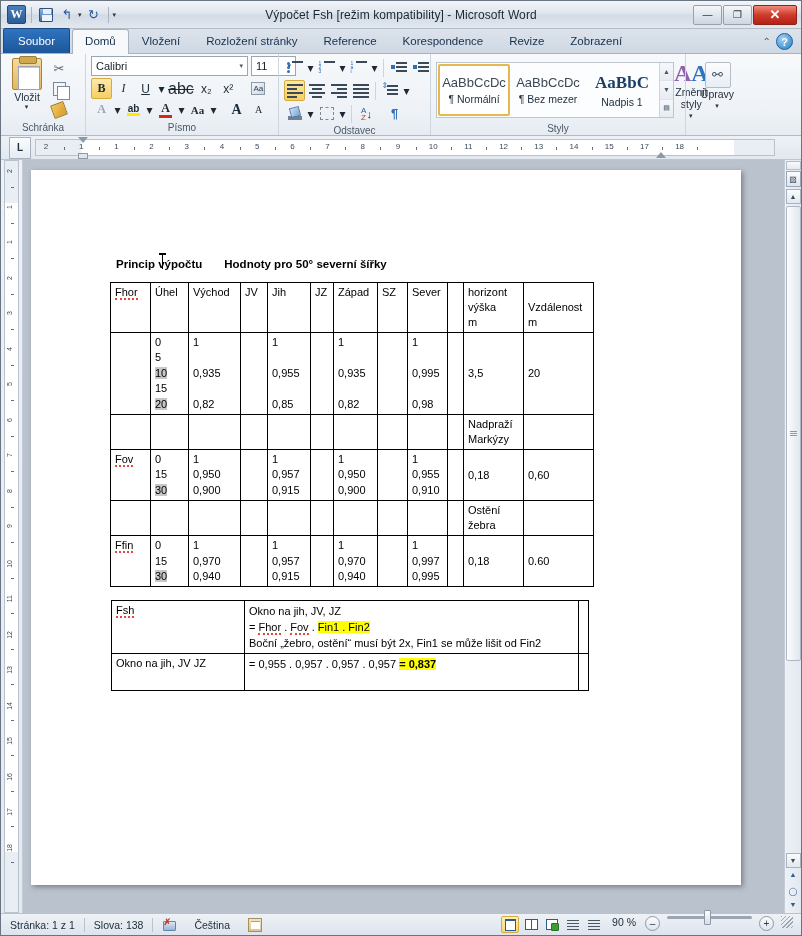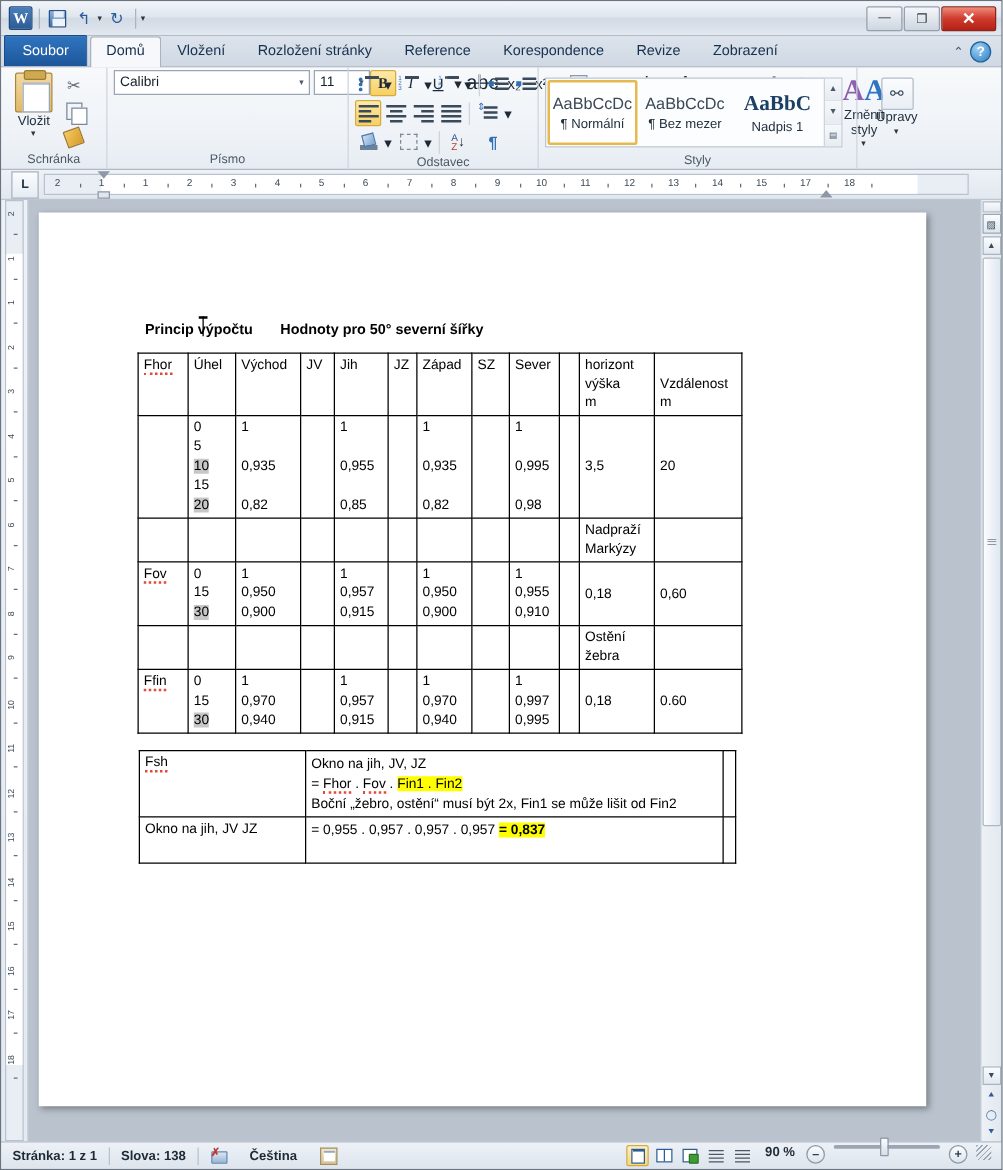--- a/index.html
+++ b/index.html
@@ -290,21 +290,21 @@
   }
   .grip { width:7px;height:5px;
     background:repeating-linear-gradient(180deg,#8d99a6 0 1px,transparent 1px 2px); }
   .vs-nav { display:flex;flex-direction:column;align-items:center;gap:1px;padding-top:1px; }
   .vs-nav div { width:15px;height:14px;display:flex;align-items:center;justify-content:center;font-size:8px;color:#2e5d96;}
 
   
   .status {
     height:22px; display:flex; align-items:center;
     background:linear-gradient(180deg,#eef2f7,#dde4ec);
-    border-top:1px solid #b9c2cd; font-size:10.5px; color:#1d2a36;font-weight:bold;
+    border-top:1px solid #b9c2cd; font-size:10.5px; color:#1d2a36;
   }
   .st-item { padding:0 9px; height:18px; display:flex; align-items:center; gap:4px; }
   .st-sep { width:1px; height:14px; background:#b9c2cd; }
   .prf-ico { width:14px;height:14px;position:relative; }
   .prf-ico:before{content:"";position:absolute;left:1px;top:3px;width:11px;height:8px;
     background:linear-gradient(180deg,#dbe6f2,#9bb6d4);border:1px solid #5f86b3;border-radius:1px;}
   .prf-ico:after{content:"✗";position:absolute;left:1px;top:-1px;font-size:9px;color:#c0392b;font-weight:bold;}
   .lang-ico { width:14px;height:14px;background:linear-gradient(180deg,#f0e4c8,#d9c392);
               border:1px solid #a48f5d; position:relative;}
   .lang-ico:after{content:"";position:absolute;left:2px;top:2px;width:9px;height:8px;background:#fff;
@@ -351,20 +351,21 @@
       <div class="qat-sep"></div>
       <div class="qat-btn">
           <span class="save-ico"></span>
         </div>
       <div class="qat-btn">↰</div>
       <div class="arrow-d">▾</div>
       <div class="qat-btn">↻</div>
       <div class="qat-sep"></div>
       <div class="arrow-d">▾</div>
     </div>
+    <div class="title-text">Výpočet Fsh [režim kompatibility]  -  Microsoft Word</div>
     <div class="wbtns">
       <div class="wbtn">—</div>
       <div class="wbtn">❐</div>
       <div class="wbtn close">✕</div>
     </div>
   </div>
 
   <div class="tabbar">
     <div class="tab file">Soubor</div>
     <div class="tab active">Domů</div>
@@ -398,21 +399,21 @@
             </div>
           <div class="mini-btn">
               <span class="brush-ico"></span>
             </div>
         </div>
       </div>
       <div class="rgroup-label">Schránka</div>
     </div>
 
     <div class="rgroup" style="width:193px">
-      <div class="rgroup-body" style="flex-direction:row">
+      <div class="rgroup-body" style="flex-direction:column">
         <div class="font-rowtop">
           <div class="combo font-name">
             <span class="cv">Calibri</span>
             <span class="cd">▾</span>
           </div>
           <div class="combo font-size">
             <span class="cv">11</span>
             <span class="cd">▾</span>
           </div>
         </div>

